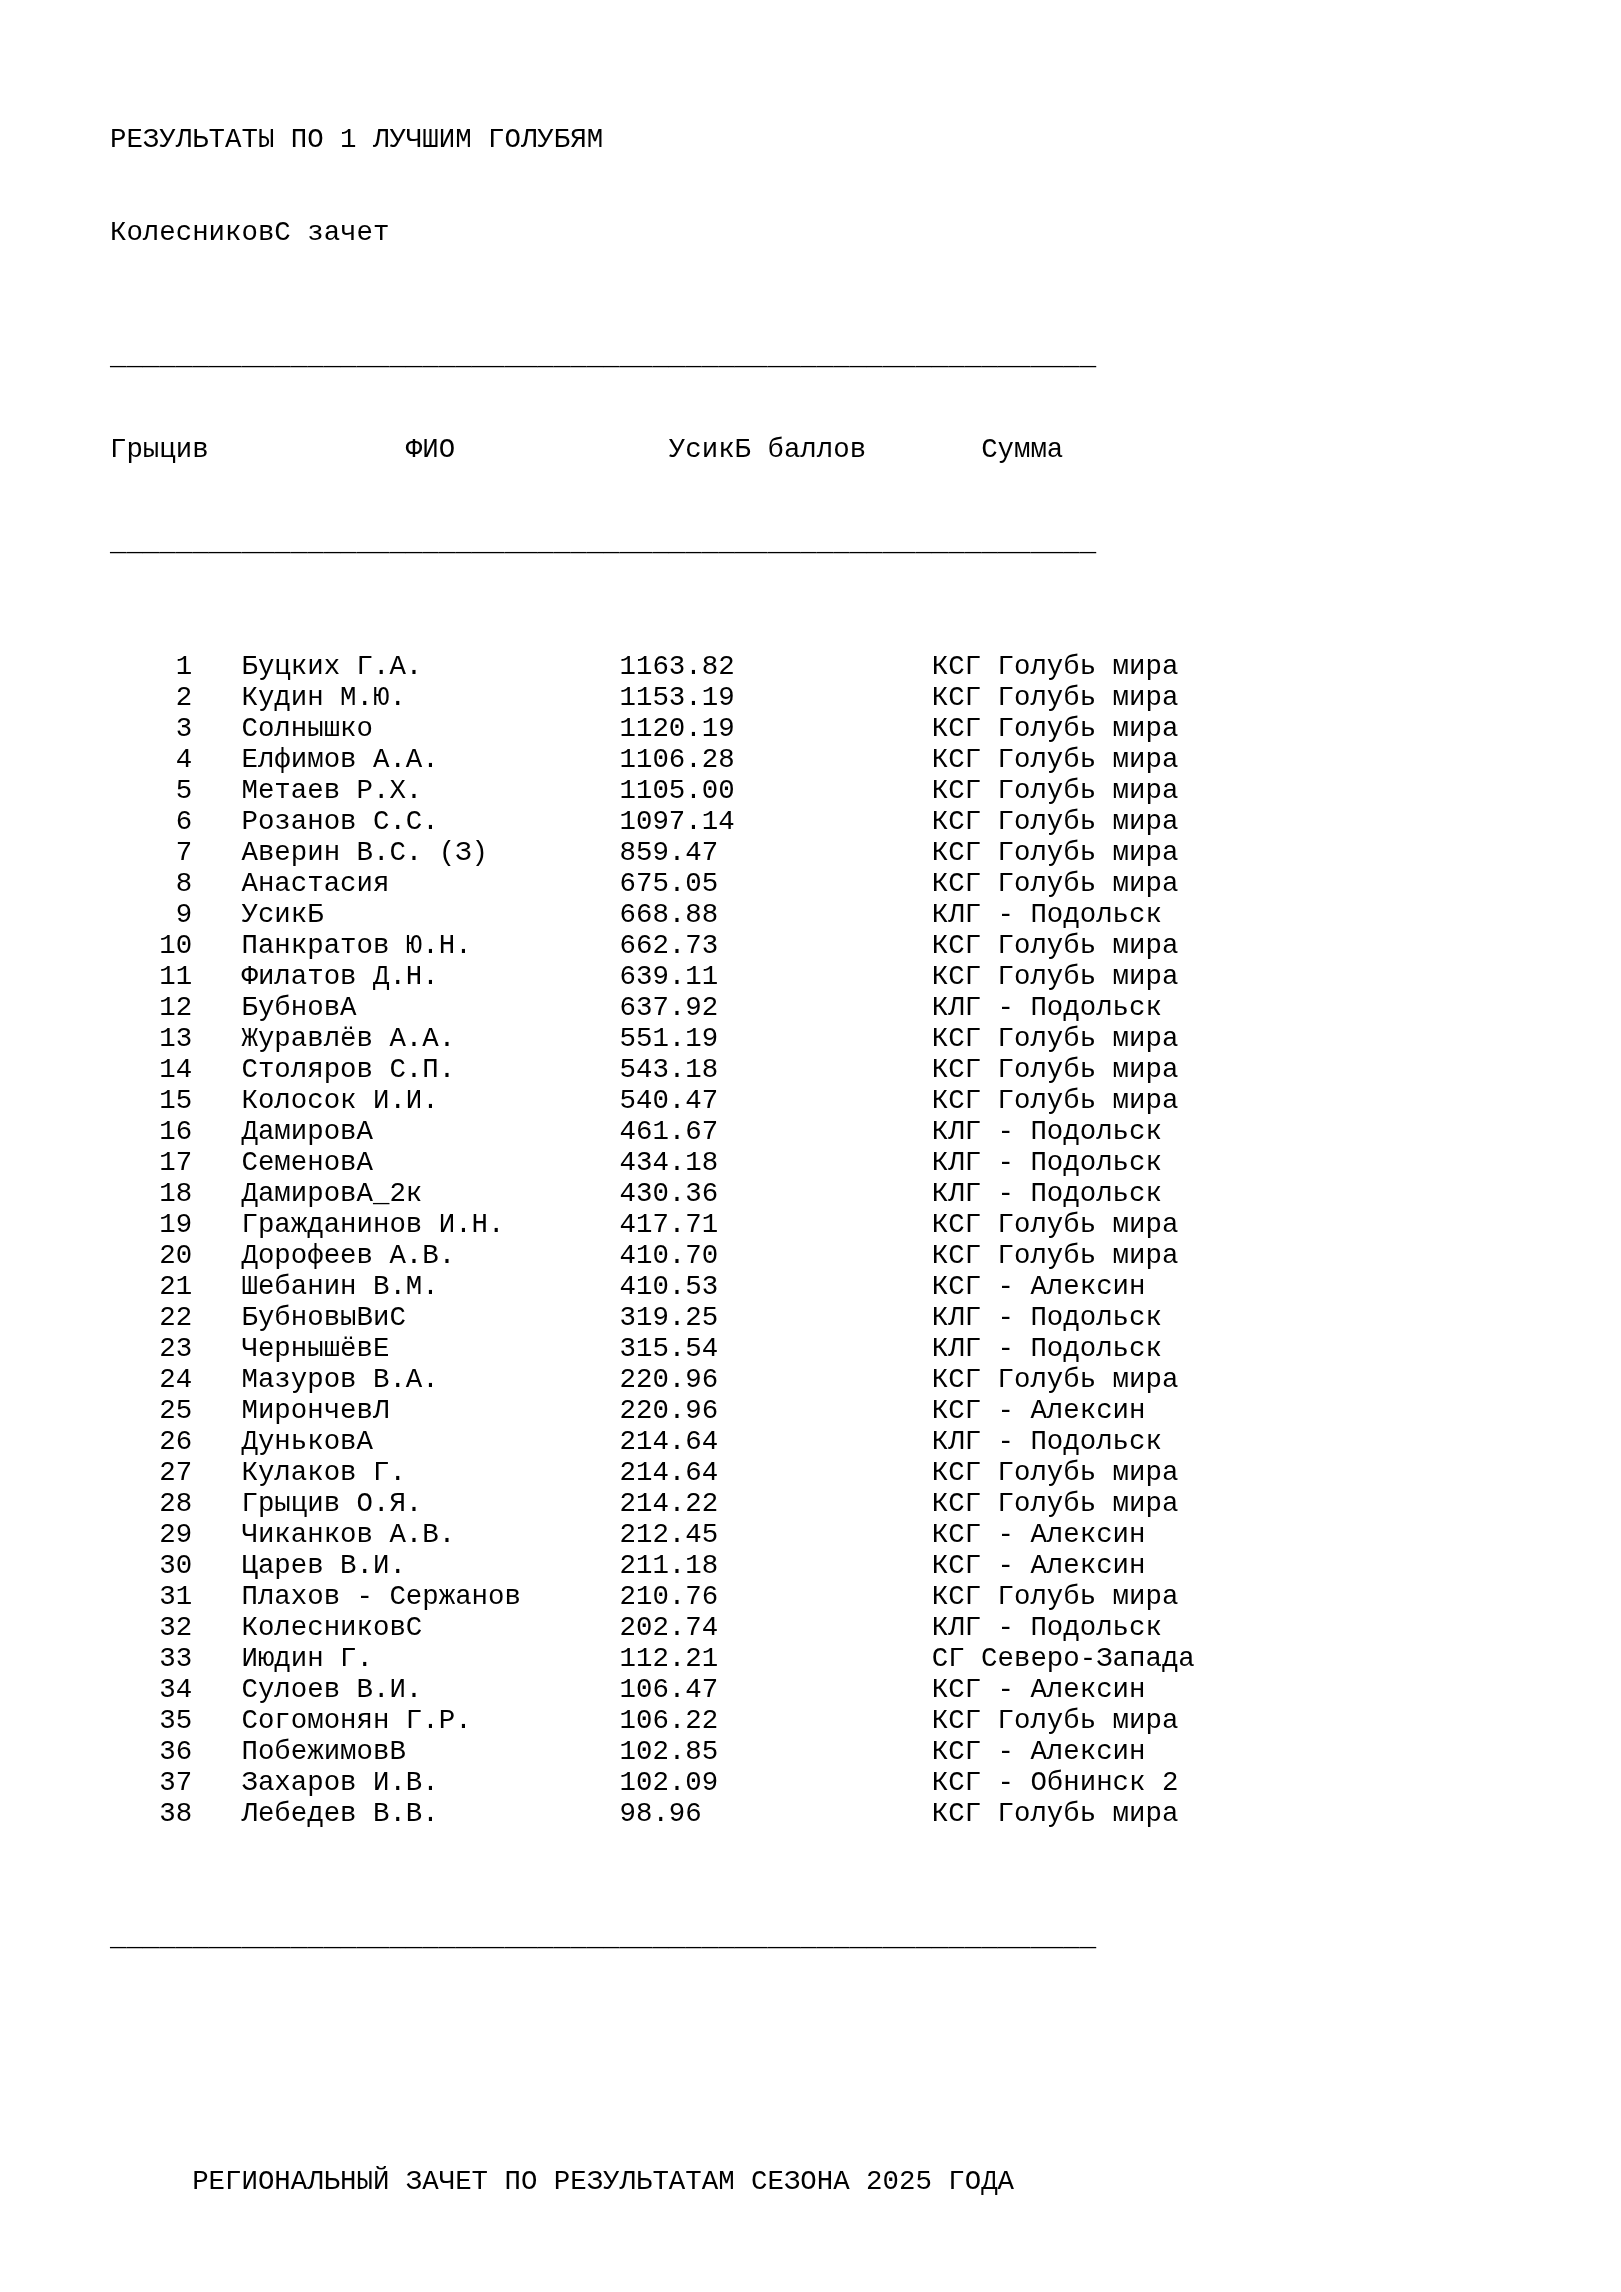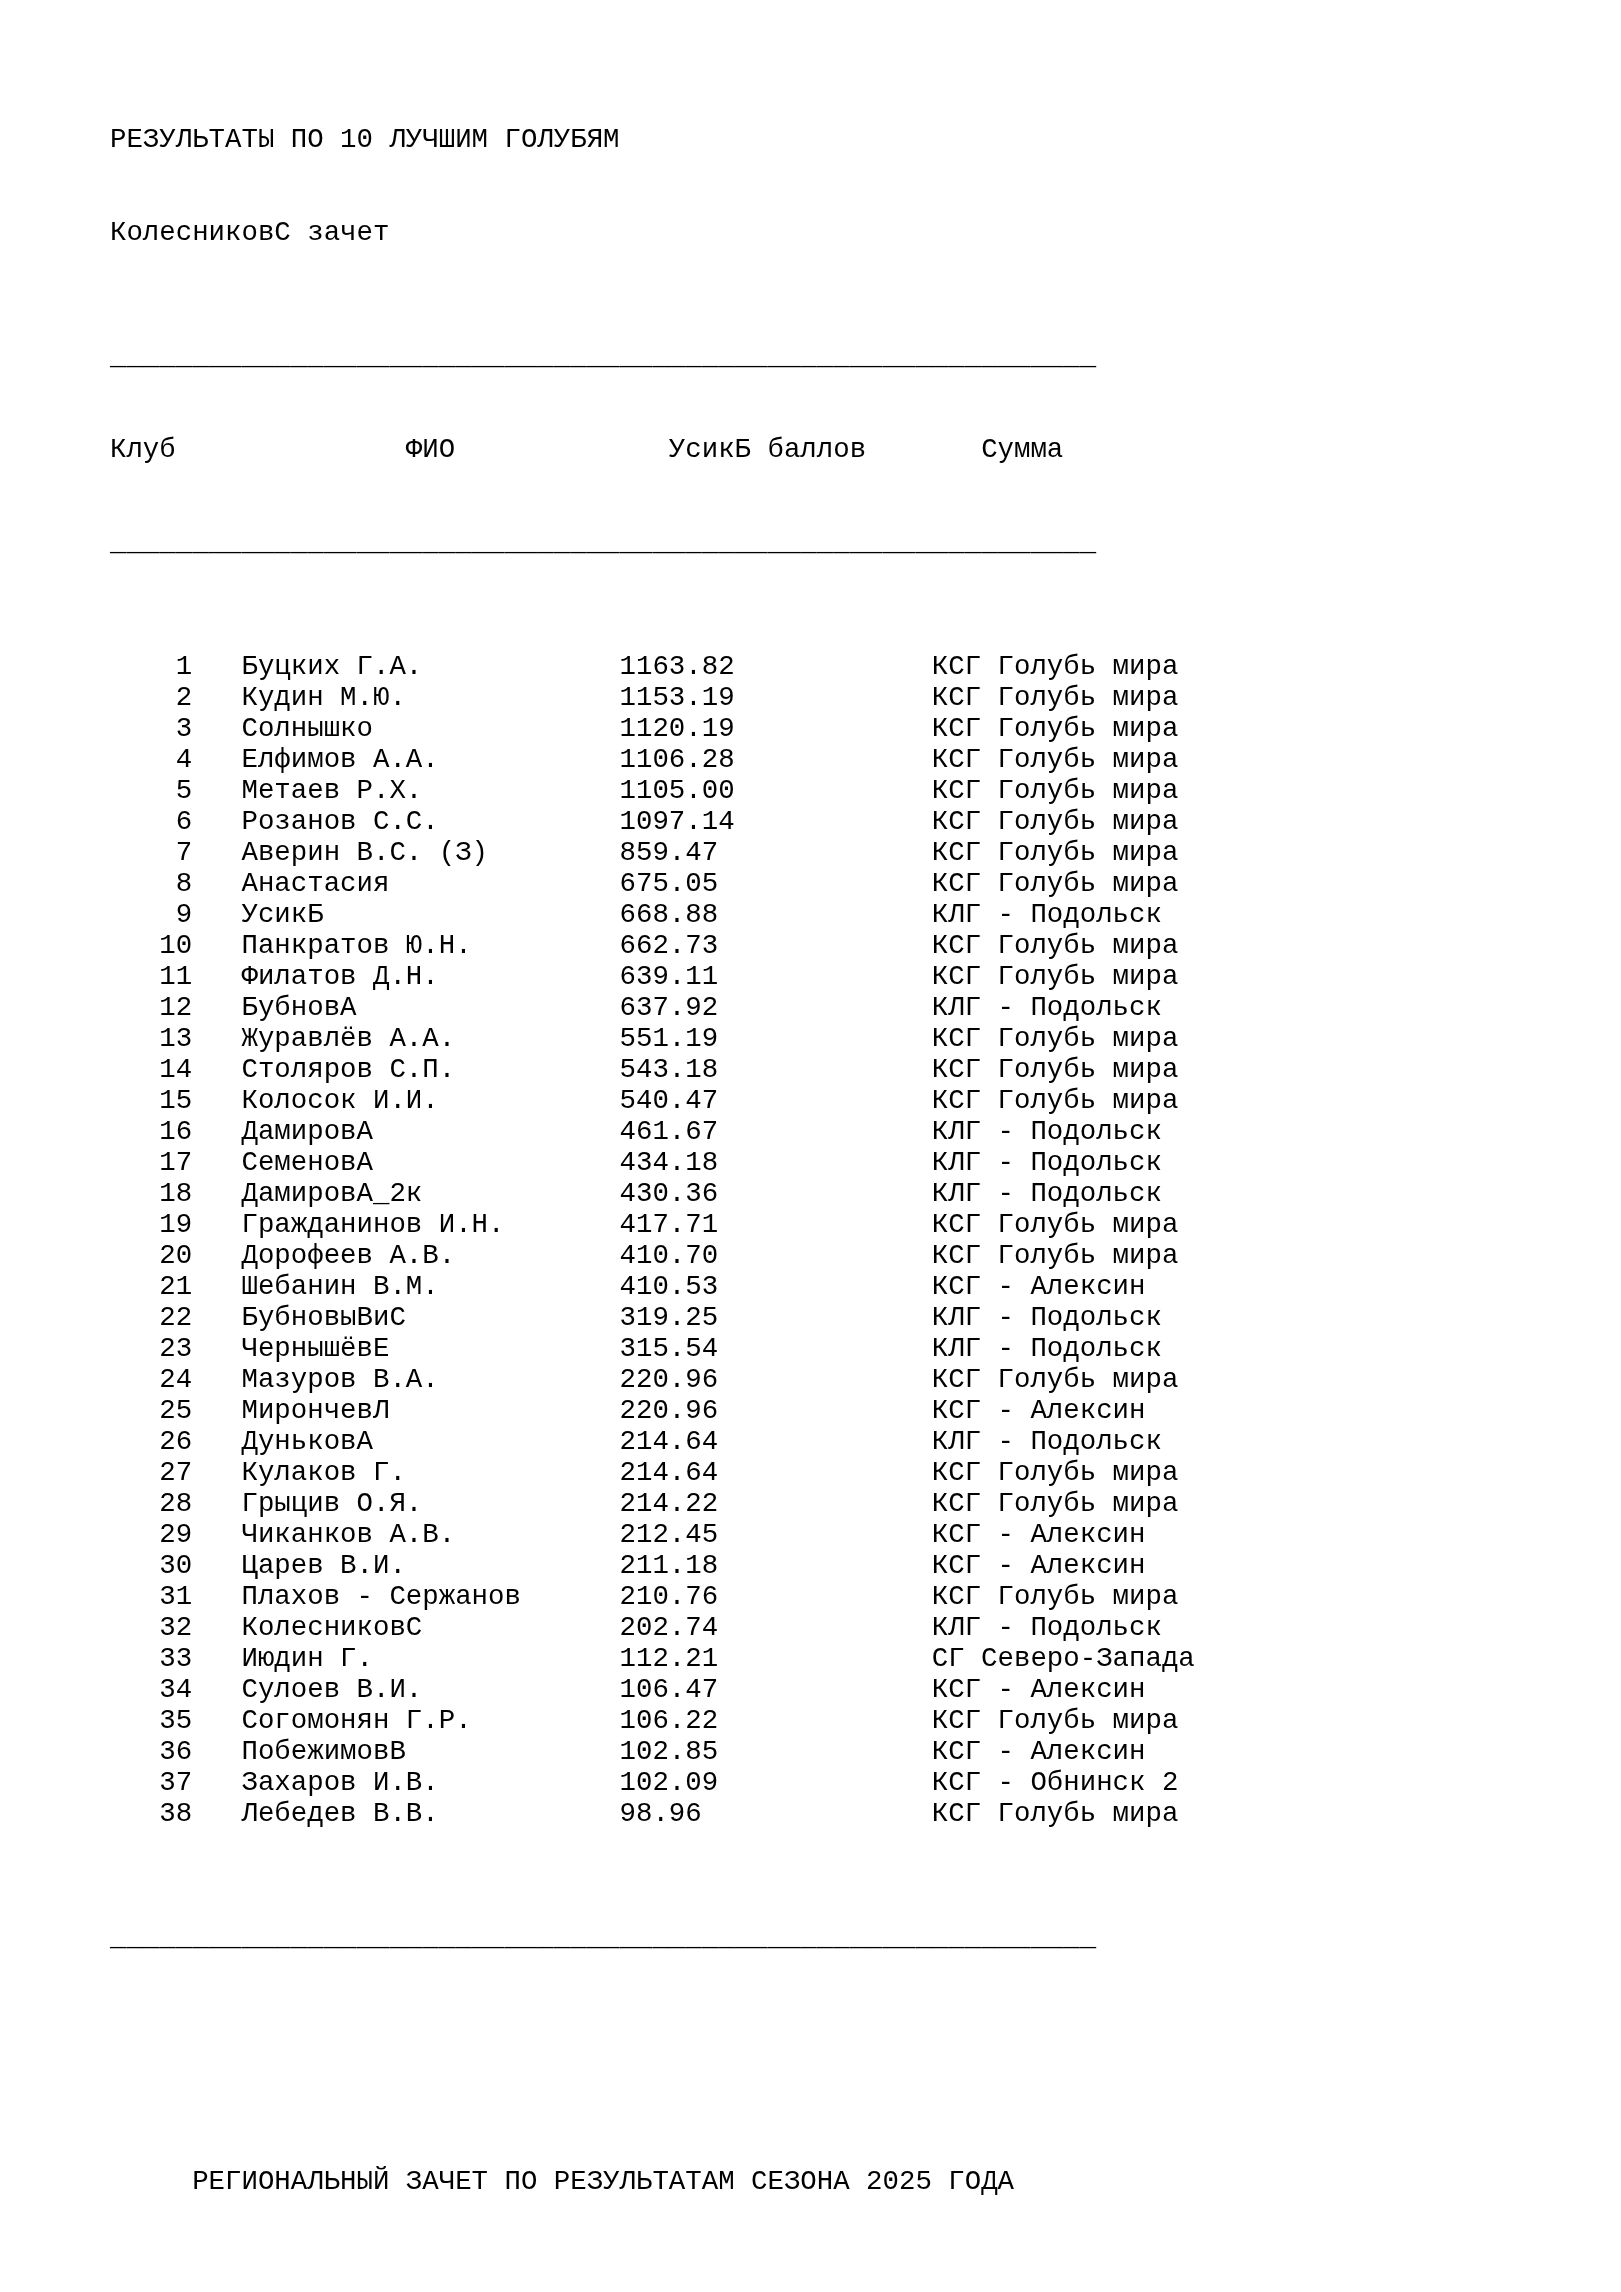--- a/index.html
+++ b/index.html
@@ -30,25 +30,25 @@
   .c-place { display: inline-block; width: 5ch;  text-align: right; }
   .c-name  { display: inline-block; width: 23ch; margin-left: 3ch; }
   .c-score { display: inline-block; width: 15ch; text-align: left; }
   .c-club  { margin-left: 4ch; }
 </style>
 </head>
 <body>
 
 <div id="doc">
 
-  <div class="line">РЕЗУЛЬТАТЫ ПО 10 ЛУЧШИМ ГОЛУБЯМ</div>
+  <div class="line">РЕЗУЛЬТАТЫ ПО 1 ЛУЧШИМ ГОЛУБЯМ</div>
   <div class="line">КолесниковС зачет</div>
 
   <div class="line">____________________________________________________________</div>
-  <div class="line hdr"><span class="h-place">Клуб</span><span class="h-fio">ФИО</span><span class="h-score">УсикБ баллов</span><span class="h-club">Сумма</span></div>
+  <div class="line hdr"><span class="h-place">Грыцив</span><span class="h-fio">ФИО</span><span class="h-score">УсикБ баллов</span><span class="h-club">Сумма</span></div>
   <div class="line">____________________________________________________________</div>
 
   <div id="table1-rows"><div class="line row"><span class="c-place">1</span><span class="c-name">Буцких Г.А.</span><span class="c-score">1163.82</span><span class="c-club">КСГ Голубь мира</span></div><div class="line row"><span class="c-place">2</span><span class="c-name">Кудин М.Ю.</span><span class="c-score">1153.19</span><span class="c-club">КСГ Голубь мира</span></div><div class="line row"><span class="c-place">3</span><span class="c-name">Солнышко</span><span class="c-score">1120.19</span><span class="c-club">КСГ Голубь мира</span></div><div class="line row"><span class="c-place">4</span><span class="c-name">Елфимов А.А.</span><span class="c-score">1106.28</span><span class="c-club">КСГ Голубь мира</span></div><div class="line row"><span class="c-place">5</span><span class="c-name">Метаев Р.Х.</span><span class="c-score">1105.00</span><span class="c-club">КСГ Голубь мира</span></div><div class="line row"><span class="c-place">6</span><span class="c-name">Розанов С.С.</span><span class="c-score">1097.14</span><span class="c-club">КСГ Голубь мира</span></div><div class="line row"><span class="c-place">7</span><span class="c-name">Аверин В.С. (З)</span><span class="c-score">859.47</span><span class="c-club">КСГ Голубь мира</span></div><div class="line row"><span class="c-place">8</span><span class="c-name">Анастасия</span><span class="c-score">675.05</span><span class="c-club">КСГ Голубь мира</span></div><div class="line row"><span class="c-place">9</span><span class="c-name">УсикБ</span><span class="c-score">668.88</span><span class="c-club">КЛГ - Подольск</span></div><div class="line row"><span class="c-place">10</span><span class="c-name">Панкратов Ю.Н.</span><span class="c-score">662.73</span><span class="c-club">КСГ Голубь мира</span></div><div class="line row"><span class="c-place">11</span><span class="c-name">Филатов Д.Н.</span><span class="c-score">639.11</span><span class="c-club">КСГ Голубь мира</span></div><div class="line row"><span class="c-place">12</span><span class="c-name">БубновА</span><span class="c-score">637.92</span><span class="c-club">КЛГ - Подольск</span></div><div class="line row"><span class="c-place">13</span><span class="c-name">Журавлёв А.А.</span><span class="c-score">551.19</span><span class="c-club">КСГ Голубь мира</span></div><div class="line row"><span class="c-place">14</span><span class="c-name">Столяров С.П.</span><span class="c-score">543.18</span><span class="c-club">КСГ Голубь мира</span></div><div class="line row"><span class="c-place">15</span><span class="c-name">Колосок И.И.</span><span class="c-score">540.47</span><span class="c-club">КСГ Голубь мира</span></div><div class="line row"><span class="c-place">16</span><span class="c-name">ДамировА</span><span class="c-score">461.67</span><span class="c-club">КЛГ - Подольск</span></div><div class="line row"><span class="c-place">17</span><span class="c-name">СеменовА</span><span class="c-score">434.18</span><span class="c-club">КЛГ - Подольск</span></div><div class="line row"><span class="c-place">18</span><span class="c-name">ДамировА_2к</span><span class="c-score">430.36</span><span class="c-club">КЛГ - Подольск</span></div><div class="line row"><span class="c-place">19</span><span class="c-name">Гражданинов И.Н.</span><span class="c-score">417.71</span><span class="c-club">КСГ Голубь мира</span></div><div class="line row"><span class="c-place">20</span><span class="c-name">Дорофеев А.В.</span><span class="c-score">410.70</span><span class="c-club">КСГ Голубь мира</span></div><div class="line row"><span class="c-place">21</span><span class="c-name">Шебанин В.М.</span><span class="c-score">410.53</span><span class="c-club">КСГ - Алексин</span></div><div class="line row"><span class="c-place">22</span><span class="c-name">БубновыВиС</span><span class="c-score">319.25</span><span class="c-club">КЛГ - Подольск</span></div><div class="line row"><span class="c-place">23</span><span class="c-name">ЧернышёвЕ</span><span class="c-score">315.54</span><span class="c-club">КЛГ - Подольск</span></div><div class="line row"><span class="c-place">24</span><span class="c-name">Мазуров В.А.</span><span class="c-score">220.96</span><span class="c-club">КСГ Голубь мира</span></div><div class="line row"><span class="c-place">25</span><span class="c-name">МирончевЛ</span><span class="c-score">220.96</span><span class="c-club">КСГ - Алексин</span></div><div class="line row"><span class="c-place">26</span><span class="c-name">ДуньковА</span><span class="c-score">214.64</span><span class="c-club">КЛГ - Подольск</span></div><div class="line row"><span class="c-place">27</span><span class="c-name">Кулаков Г.</span><span class="c-score">214.64</span><span class="c-club">КСГ Голубь мира</span></div><div class="line row"><span class="c-place">28</span><span class="c-name">Грыцив О.Я.</span><span class="c-score">214.22</span><span class="c-club">КСГ Голубь мира</span></div><div class="line row"><span class="c-place">29</span><span class="c-name">Чиканков А.В.</span><span class="c-score">212.45</span><span class="c-club">КСГ - Алексин</span></div><div class="line row"><span class="c-place">30</span><span class="c-name">Царев В.И.</span><span class="c-score">211.18</span><span class="c-club">КСГ - Алексин</span></div><div class="line row"><span class="c-place">31</span><span class="c-name">Плахов - Сержанов</span><span class="c-score">210.76</span><span class="c-club">КСГ Голубь мира</span></div><div class="line row"><span class="c-place">32</span><span class="c-name">КолесниковС</span><span class="c-score">202.74</span><span class="c-club">КЛГ - Подольск</span></div><div class="line row"><span class="c-place">33</span><span class="c-name">Июдин Г.</span><span class="c-score">112.21</span><span class="c-club">СГ Северо-Запада</span></div><div class="line row"><span class="c-place">34</span><span class="c-name">Сулоев В.И.</span><span class="c-score">106.47</span><span class="c-club">КСГ - Алексин</span></div><div class="line row"><span class="c-place">35</span><span class="c-name">Согомонян Г.Р.</span><span class="c-score">106.22</span><span class="c-club">КСГ Голубь мира</span></div><div class="line row"><span class="c-place">36</span><span class="c-name">ПобежимовВ</span><span class="c-score">102.85</span><span class="c-club">КСГ - Алексин</span></div><div class="line row"><span class="c-place">37</span><span class="c-name">Захаров И.В.</span><span class="c-score">102.09</span><span class="c-club">КСГ - Обнинск 2</span></div><div class="line row"><span class="c-place">38</span><span class="c-name">Лебедев В.В.</span><span class="c-score">98.96</span><span class="c-club">КСГ Голубь мира</span></div></div>
 
   <div class="line">____________________________________________________________</div>
   <div class="line"></div>
 
   <div class="line"><span class="center60">РЕГИОНАЛЬНЫЙ ЗАЧЕТ ПО РЕЗУЛЬТАТАМ СЕЗОНА 2025 ГОДА</span></div>
   
 

